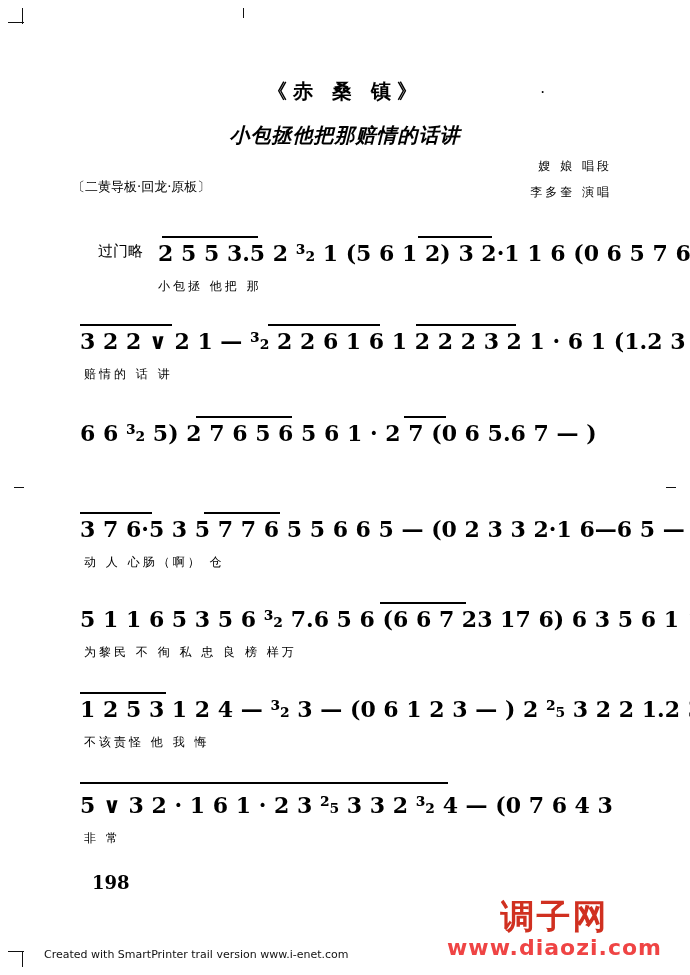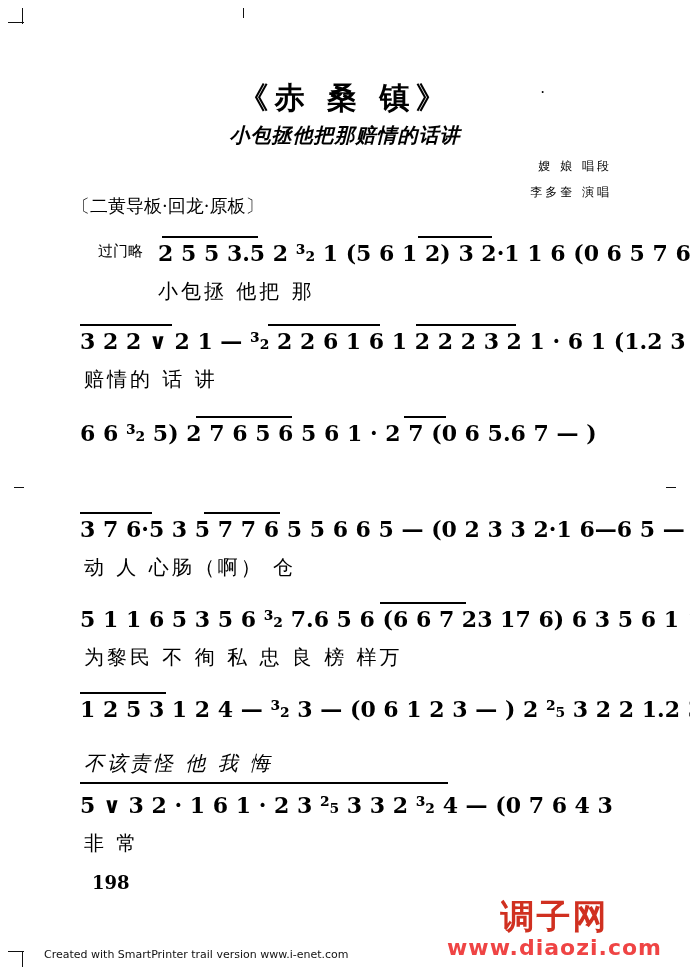--- a/index.html
+++ b/index.html
@@ -28,21 +28,21 @@
     background: #111;
   }
 
   
   .title {
     position: absolute;
     top: 78px;
     left: 0;
     width: 690px;
     text-align: center;
-    font-size: 30px;
+    font-size: 20px;
     font-weight: bold;
     letter-spacing: 6px;
     font-family: "DejaVu Serif", serif;
   }
   .subtitle {
     position: absolute;
     top: 122px;
     left: 0;
     width: 690px;
     text-align: center;
@@ -57,24 +57,23 @@
     top: 84px;
     left: 540px;
     font-size: 16px;
   }
 
   
   .mode {
     position: absolute;
     top: 178px;
     left: 72px;
-    font-size: 18px;
-    font-family: "DejaVu Serif", serif;
-    white-space: nowrap;
-    margin-top: 16px;
+    font-size: 13px;
+    font-family: "DejaVu Serif", serif;
+    white-space: nowrap;
   }
 
   
   .credit {
     position: absolute;
     right: 78px;
     font-size: 12px;
     font-family: "DejaVu Serif", serif;
     letter-spacing: 3px;
     white-space: nowrap;
@@ -93,21 +92,21 @@
     white-space: nowrap;
     font-family: "DejaVu Serif", serif;
     font-weight: bold;
     font-size: 22px;
     letter-spacing: 0px;
   }
   .lyrics {
     position: absolute;
     white-space: nowrap;
     font-family: "DejaVu Serif", serif;
-    font-size: 20px;
+    font-size: 12px;
     letter-spacing: 3px;
   }
   .label-left {
     position: absolute;
     font-size: 15px;
     font-family: "DejaVu Serif", serif;
   }
 
   
   .beam {
@@ -209,21 +208,21 @@
 
   <div class="sysrow" style="top:596px; height:78px;">
     <div class="beam" style="left:380px; top:6px; width:86px;"></div>
     <div class="notes" style="left:80px; top:10px;">5 1 1  6 5  3  5 6  ³₂ 7.6  5 6 (6 6 7 23 17 6) 6 3 5 6 1 ∨ 2</div>
     <div class="lyrics" style="left:84px; top:48px;">为黎民    不 徇   私                       忠 良 榜 样万</div>
   </div>
 
   <div class="sysrow" style="top:686px; height:78px;">
     <div class="beam" style="left:80px; top:6px; width:86px;"></div>
     <div class="notes" style="left:80px; top:10px;">1 2 5 3 1 2 4  —  ³₂ 3  —  (0 6 1 2 3 — ) 2 ²₅ 3 2  2 1.2 3 ∨</div>
-    <div class="lyrics" style="left:84px; top:64px;font-style:italic;">不该责怪 他                                  我 悔</div>
+    <div class="lyrics" style="left:84px; top:48px;">不该责怪 他                                  我 悔</div>
   </div>
 
   <div class="sysrow" style="top:776px; height:78px;">
     <div class="beam" style="left:80px; top:6px; width:368px;"></div>
     <div class="notes" style="left:80px; top:16px;">5 ∨ 3 2 ·  1 6 1 · 2  3 ²₅ 3 3 2 ³₂ 4 — (0 7 6 4 3</div>
     <div class="lyrics" style="left:84px; top:54px;">非        常</div>
   </div>
 
   <div class="pageno">198</div>
 

